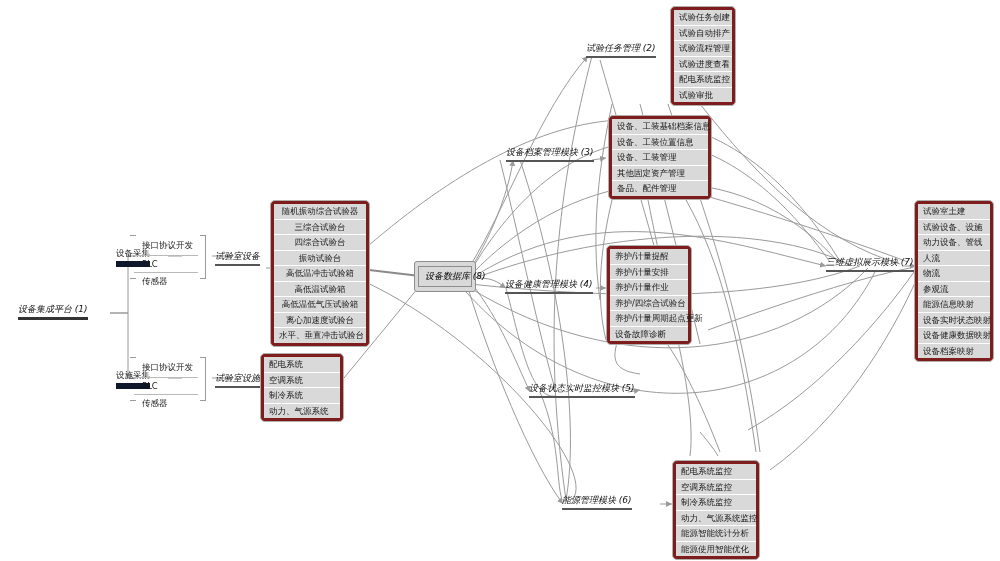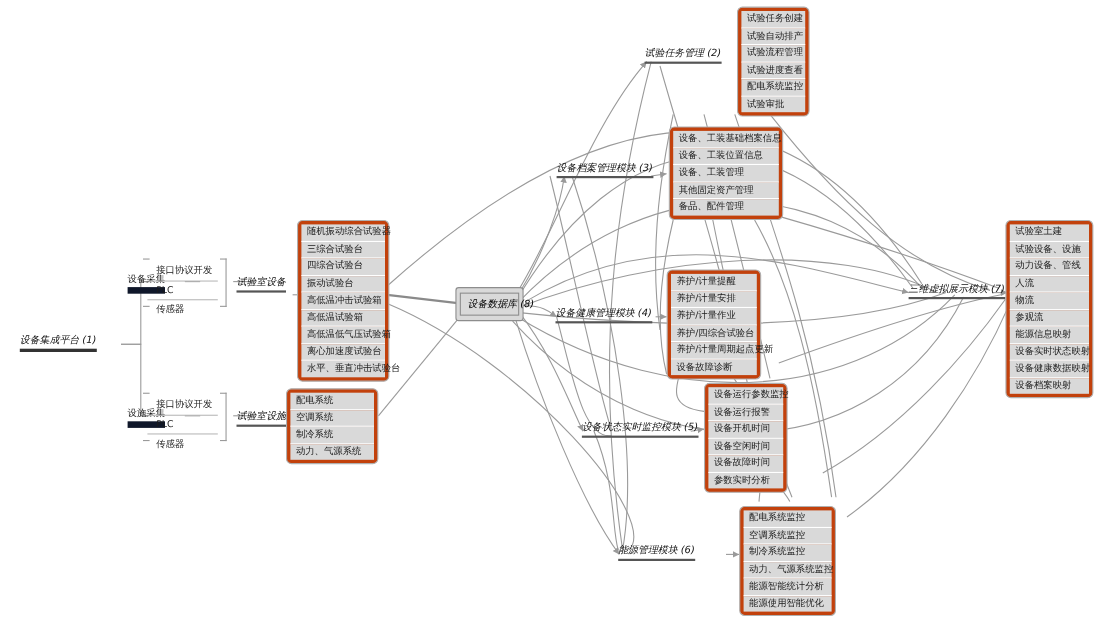--- a/index.html
+++ b/index.html
@@ -9,21 +9,21 @@
     font-family:"DejaVu Sans","Liberation Sans",sans-serif;
     overflow:hidden;
     position:relative;
   }
   #stage{position:absolute;left:0;top:0;width:1000px;height:561px;}
   svg.wires{position:absolute;left:0;top:0;width:1000px;height:561px;pointer-events:none;}
 
   
   .group{
     position:absolute;
-    background:#c2410c;
+    background:#7f1d1d;
     border:1px solid #b0b0b0;
     border-radius:5px;
     padding:3px;
     box-sizing:border-box;
   }
   .group .row{
     background:#d9d9d9;
     color:#1a1a1a;
     font-size:8.5px;
     line-height:1;
@@ -194,21 +194,21 @@
     <div class="srow">传感器</div>
   </div>
   <div class="bracket" style="left:130px;top:235px;width:6px;height:44px;border-right:none;"></div>
   <div class="bracket" style="left:200px;top:235px;width:6px;height:44px;border-left:none;border-right:1px solid #9a9a9a;"></div>
 
   <div class="nodelabel" style="left:215px;top:250px;">
     <span class="txt">试验室设备</span>
     <span class="rule"></span>
   </div>
 
-  <div class="group" style="left:270px;top:200px;width:84px;">
+  <div class="group" style="left:270px;top:200px;width:100px;text-align:center;">
     <div class="row">随机振动综合试验器</div>
     <div class="row">三综合试验台</div>
     <div class="row">四综合试验台</div>
     <div class="row">振动试验台</div>
     <div class="row">高低温冲击试验箱</div>
     <div class="row">高低温试验箱</div>
     <div class="row">高低温低气压试验箱</div>
     <div class="row">离心加速度试验台</div>
     <div class="row">水平、垂直冲击试验台</div>
   </div>
@@ -273,28 +273,20 @@
     <div class="row">养护/计量安排</div>
     <div class="row">养护/计量作业</div>
     <div class="row">养护/四综合试验台</div>
     <div class="row">养护/计量周期起点更新</div>
     <div class="row">设备故障诊断</div>
   </div>
 
   <div class="nodelabel" style="left:529px;top:382px;">
     <span class="txt">设备状态实时监控模块 (5)</span>
     <span class="rule"></span>
-  </div>
-  <div class="group" style="left:640px;top:348px;width:76px;">
-    <div class="row">设备运行参数监控</div>
-    <div class="row">设备运行报警</div>
-    <div class="row">设备开机时间</div>
-    <div class="row">设备空闲时间</div>
-    <div class="row">设备故障时间</div>
-    <div class="row">参数实时分析</div>
   </div>
 
   <div class="nodelabel" style="left:562px;top:494px;">
     <span class="txt">能源管理模块 (6)</span>
     <span class="rule"></span>
   </div>
   <div class="group" style="left:672px;top:460px;width:88px;">
     <div class="row">配电系统监控</div>
     <div class="row">空调系统监控</div>
     <div class="row">制冷系统监控</div>

